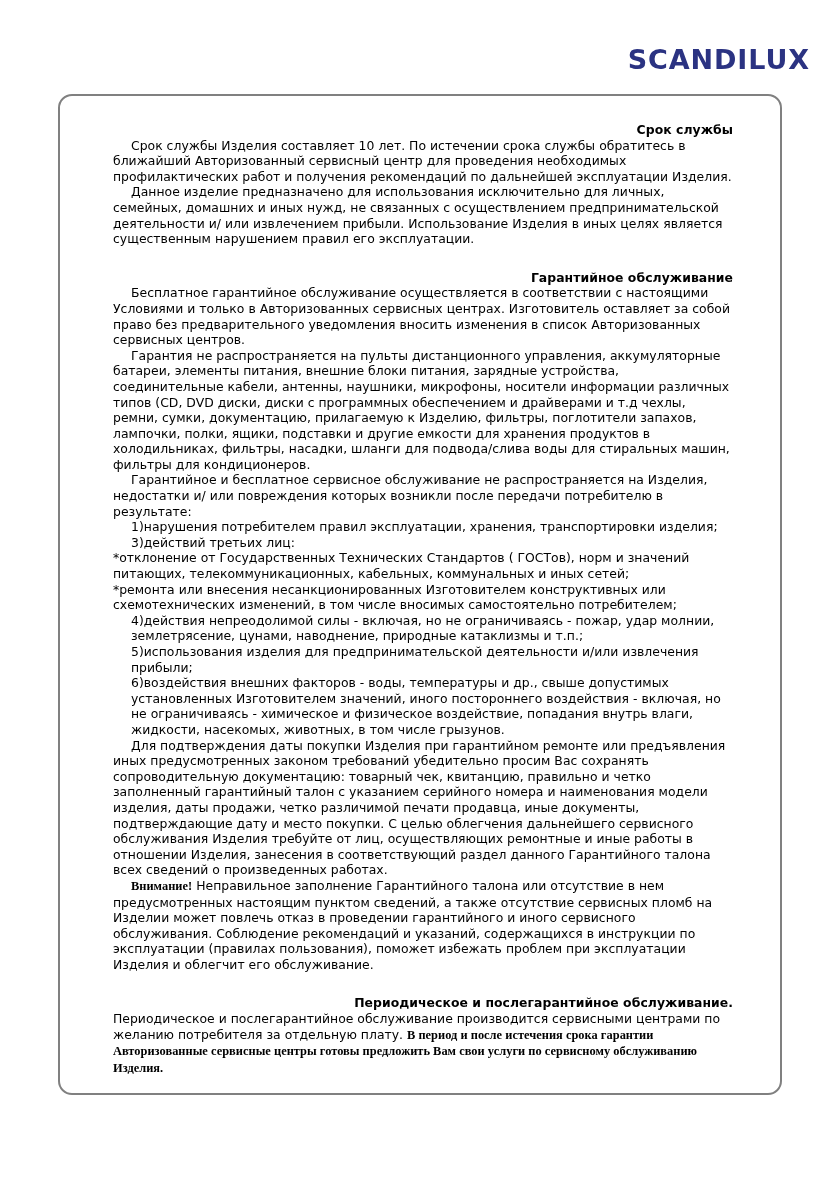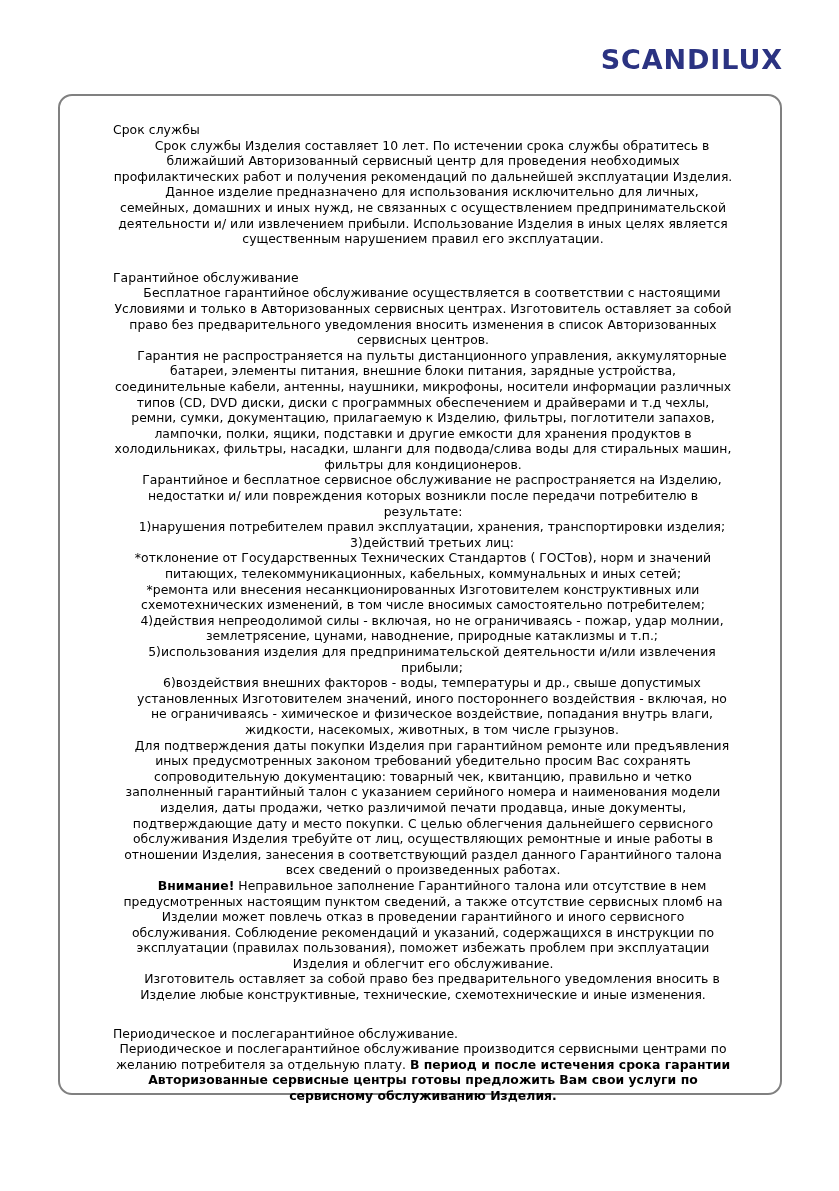--- a/index.html
+++ b/index.html
@@ -20,21 +20,21 @@
   
   .brand-header {
     position: absolute;
     top: 0;
     left: 0;
     right: 0;
     height: 118px;
     display: flex;
     align-items: center;
     justify-content: flex-end;
-    padding-right: 56px;
+    padding-right: 29px;
     box-sizing: border-box;
   }
   .brand-logo {
     font-family: "DejaVu Sans", "Liberation Sans", sans-serif;
     font-weight: bold;
     font-size: 27px;
     letter-spacing: 0.9px;
     color: #2b3382;
     line-height: 1;
     white-space: nowrap;
@@ -59,43 +59,45 @@
     top: 26px;
     width: 620px;
   }
 
   
   .doc-section + .doc-section {
     margin-top: 23px;
   }
   .section-heading {
     font-size: 12.4px;
-    font-weight: normal;
+    font-weight: bold;
     line-height: 15.6px;
     margin: 0 0 0 0;
     letter-spacing: 0.05px;
+    text-align: right;
   }
   .para {
     font-size: 12.4px;
     line-height: 15.6px;
     margin: 0;
-    text-align: center;
+    text-align: left;
     letter-spacing: 0.02px;
   }
   .para.indent {
     text-indent: 18px;
   }
   .para.list-item {
     padding-left: 18px;
   }
   .para.flush {
     text-indent: 0;
   }
   b, .bold {
     font-weight: bold;
+    font-family: Liberation Serif, serif;
   }
 </style>
 </head>
 <body>
 
 <header class="brand-header">
   <div class="brand-logo" style="color: rgb(43, 51, 130);">SCANDILUX</div>
 </header>
 
 <main class="content-frame" style="border-color: rgb(128, 128, 128);">
@@ -104,39 +106,38 @@
     <section class="doc-section">
       <h2 class="section-heading">Срок службы</h2>
       <p class="para indent">Срок службы Изделия составляет 10 лет. По истечении срока службы обратитесь в ближайший Авторизованный сервисный центр для проведения необходимых профилактических работ и получения рекомендаций по дальнейшей эксплуатации Изделия.</p>
       <p class="para indent">Данное изделие предназначено для использования исключительно для личных, семейных, домашних и иных нужд, не связанных с осуществлением предпринимательской деятельности и/ или извлечением прибыли. Использование Изделия в иных целях является существенным нарушением правил его эксплуатации.</p>
     </section>
 
     <section class="doc-section">
       <h2 class="section-heading">Гарантийное обслуживание</h2>
       <p class="para indent"> Бесплатное гарантийное обслуживание осуществляется в соответствии с настоящими Условиями и только в Авторизованных сервисных центрах. Изготовитель оставляет за собой право без предварительного уведомления вносить изменения в список Авторизованных сервисных центров.</p>
       <p class="para indent">Гарантия не распространяется на пульты дистанционного управления, аккумуляторные батареи, элементы питания, внешние блоки питания, зарядные устройства, соединительные кабели, антенны, наушники, микрофоны, носители информации различных типов (CD, DVD диски, диски с программных обеспечением и драйверами и т.д чехлы, ремни, сумки, документацию, прилагаемую к Изделию, фильтры, поглотители запахов, лампочки, полки, ящики, подставки и другие емкости для хранения продуктов в холодильниках, фильтры, насадки, шланги для подвода/слива воды для стиральных машин, фильтры для кондиционеров.</p>
-      <p class="para indent">Гарантийное и бесплатное сервисное обслуживание не распространяется на Изделию, недостатки и/ или повреждения которых возникли после передачи потребителю в результате:</p>
+      <p class="para indent">Гарантийное и бесплатное сервисное обслуживание не распространяется на Изделия, недостатки и/ или повреждения которых возникли после передачи потребителю в результате:</p>
 
       <p class="para list-item">1)нарушения потребителем правил эксплуатации, хранения, транспортировки изделия;</p>
       <p class="para list-item">3)действий третьих лиц:</p>
 
       <p class="para flush">*отклонение от Государственных Технических Стандартов ( ГОСТов), норм и значений питающих, телекоммуникационных, кабельных, коммунальных и иных сетей;</p>
       <p class="para flush">*ремонта или внесения несанкционированных Изготовителем конструктивных или схемотехнических изменений, в том числе вносимых самостоятельно потребителем;</p>
 
       <p class="para list-item">4)действия непреодолимой силы - включая, но не ограничиваясь - пожар, удар молнии, землетрясение, цунами, наводнение, природные катаклизмы и т.п.;</p>
       <p class="para list-item">5)использования изделия для предпринимательской деятельности и/или извлечения прибыли;</p>
       <p class="para list-item">6)воздействия внешних факторов - воды, температуры и др., свыше допустимых установленных Изготовителем значений, иного постороннего воздействия - включая, но не ограничиваясь - химическое и физическое воздействие, попадания внутрь влаги, жидкости, насекомых, животных, в том числе грызунов.</p>
 
       <p class="para indent">Для подтверждения даты покупки Изделия при гарантийном ремонте или предъявления иных предусмотренных законом требований убедительно просим Вас сохранять сопроводительную документацию: товарный чек, квитанцию, правильно и четко заполненный гарантийный талон с указанием серийного номера и наименования модели изделия, даты продажи, четко различимой печати продавца, иные документы, подтверждающие дату и место покупки. С целью облегчения дальнейшего сервисного обслуживания Изделия требуйте от лиц, осуществляющих ремонтные и иные работы в отношении Изделия, занесения в соответствующий раздел данного Гарантийного талона всех сведений о произведенных работах.</p>
 
       <p class="para indent">
         <b class="bold">Внимание!</b><span> Неправильное заполнение Гарантийного талона или отсутствие в нем предусмотренных настоящим пунктом сведений, а также отсутствие сервисных пломб на Изделии может повлечь отказ в проведении гарантийного и иного сервисного обслуживания. Соблюдение рекомендаций и указаний, содержащихся в инструкции по эксплуатации (правилах пользования), поможет избежать проблем при эксплуатации Изделия и облегчит его обслуживание.</span>
       </p>
 
-      <p class="para indent">Изготовитель оставляет за собой право без предварительного уведомления вносить в Изделие любые конструктивные, технические, схемотехнические и иные изменения.</p>
     </section>
 
     <section class="doc-section">
       <h2 class="section-heading">Периодическое и послегарантийное обслуживание.</h2>
       <p class="para flush">
         <span>Периодическое и послегарантийное обслуживание производится сервисными центрами по желанию потребителя за отдельную плату. </span><b class="bold">В период и после истечения срока гарантии Авторизованные сервисные центры готовы  предложить Вам свои услуги по сервисному обслуживанию Изделия.</b>
       </p>
     </section>
 
   </div>

